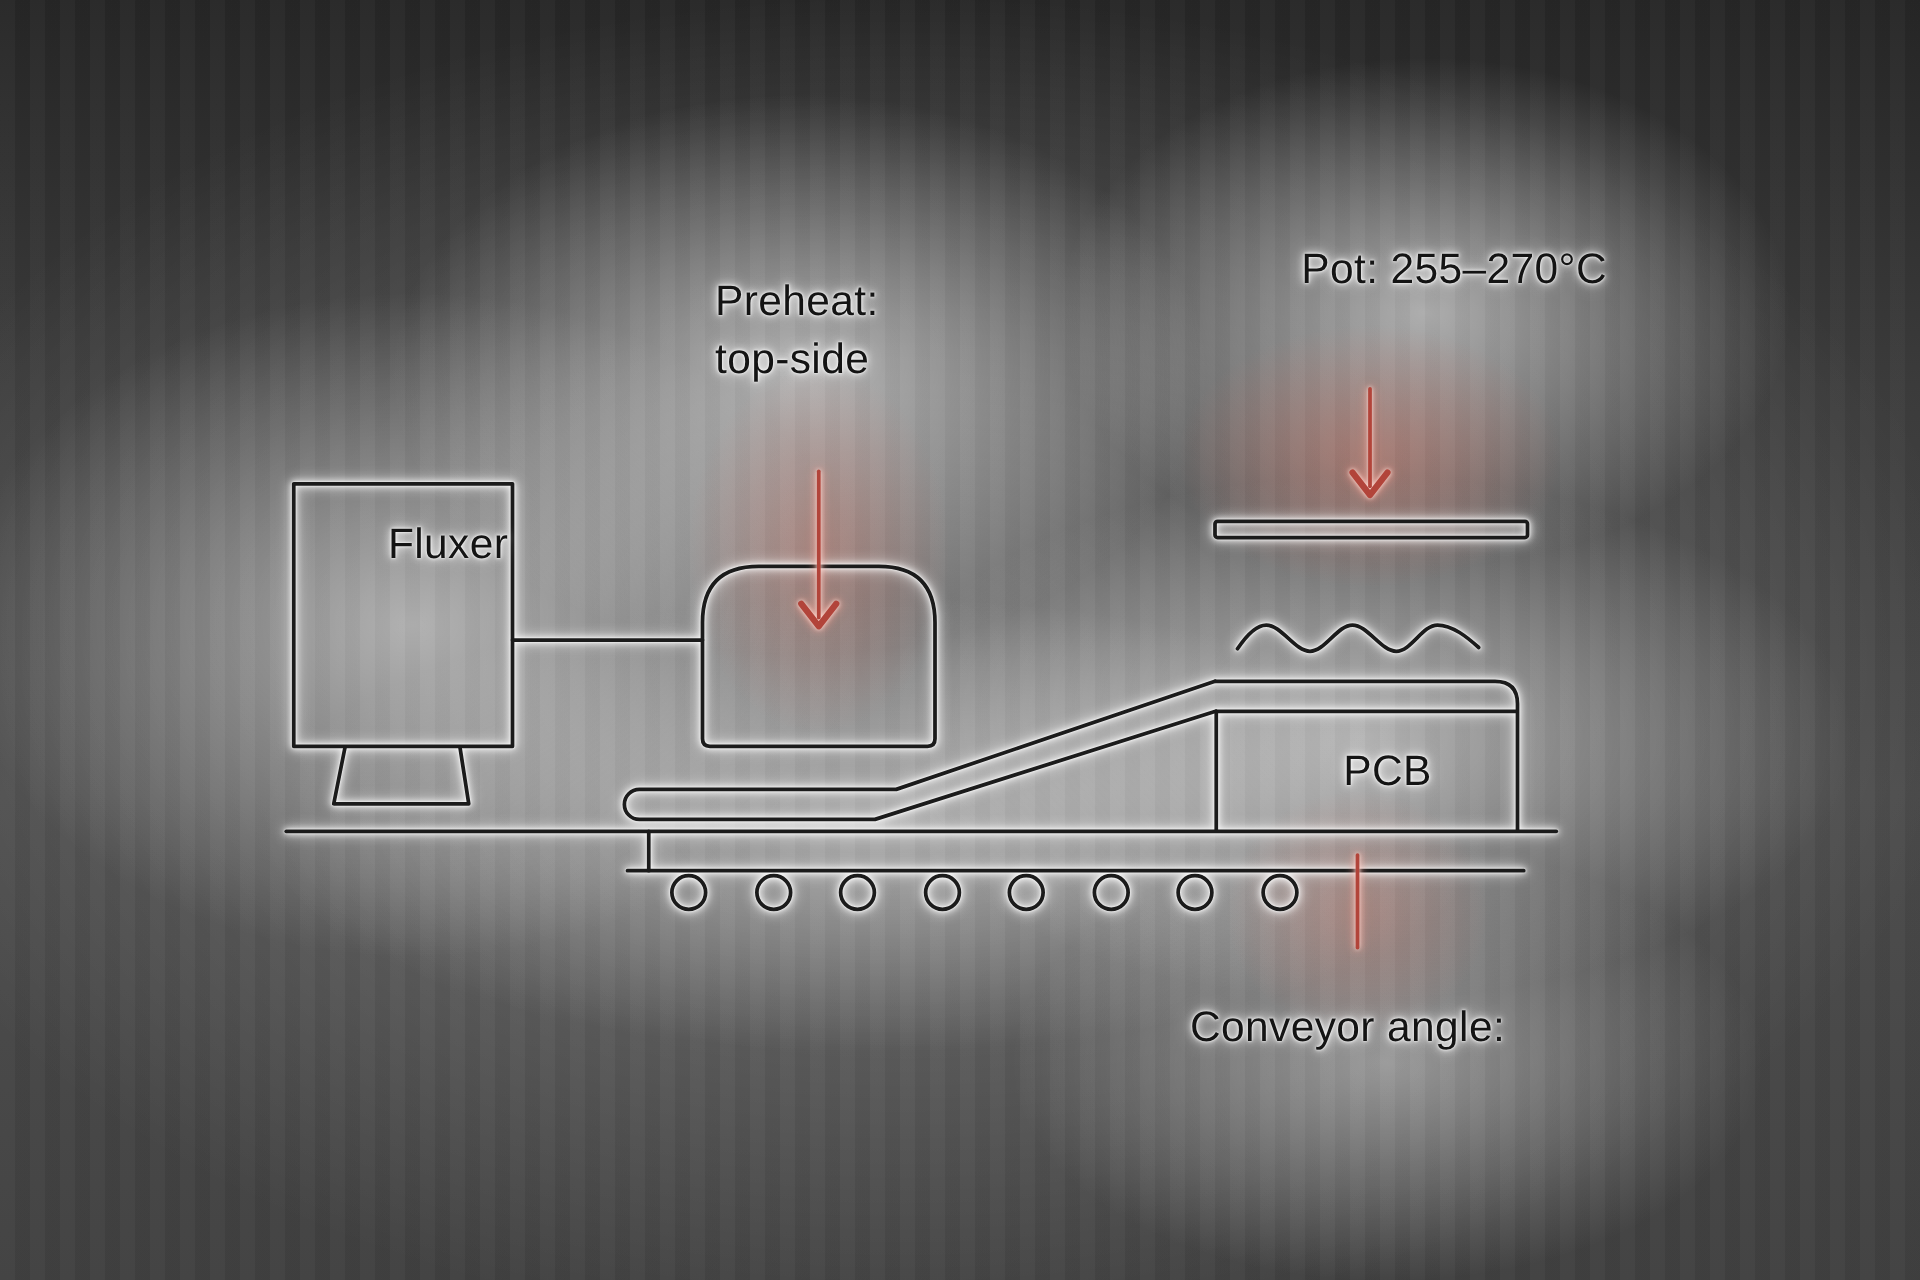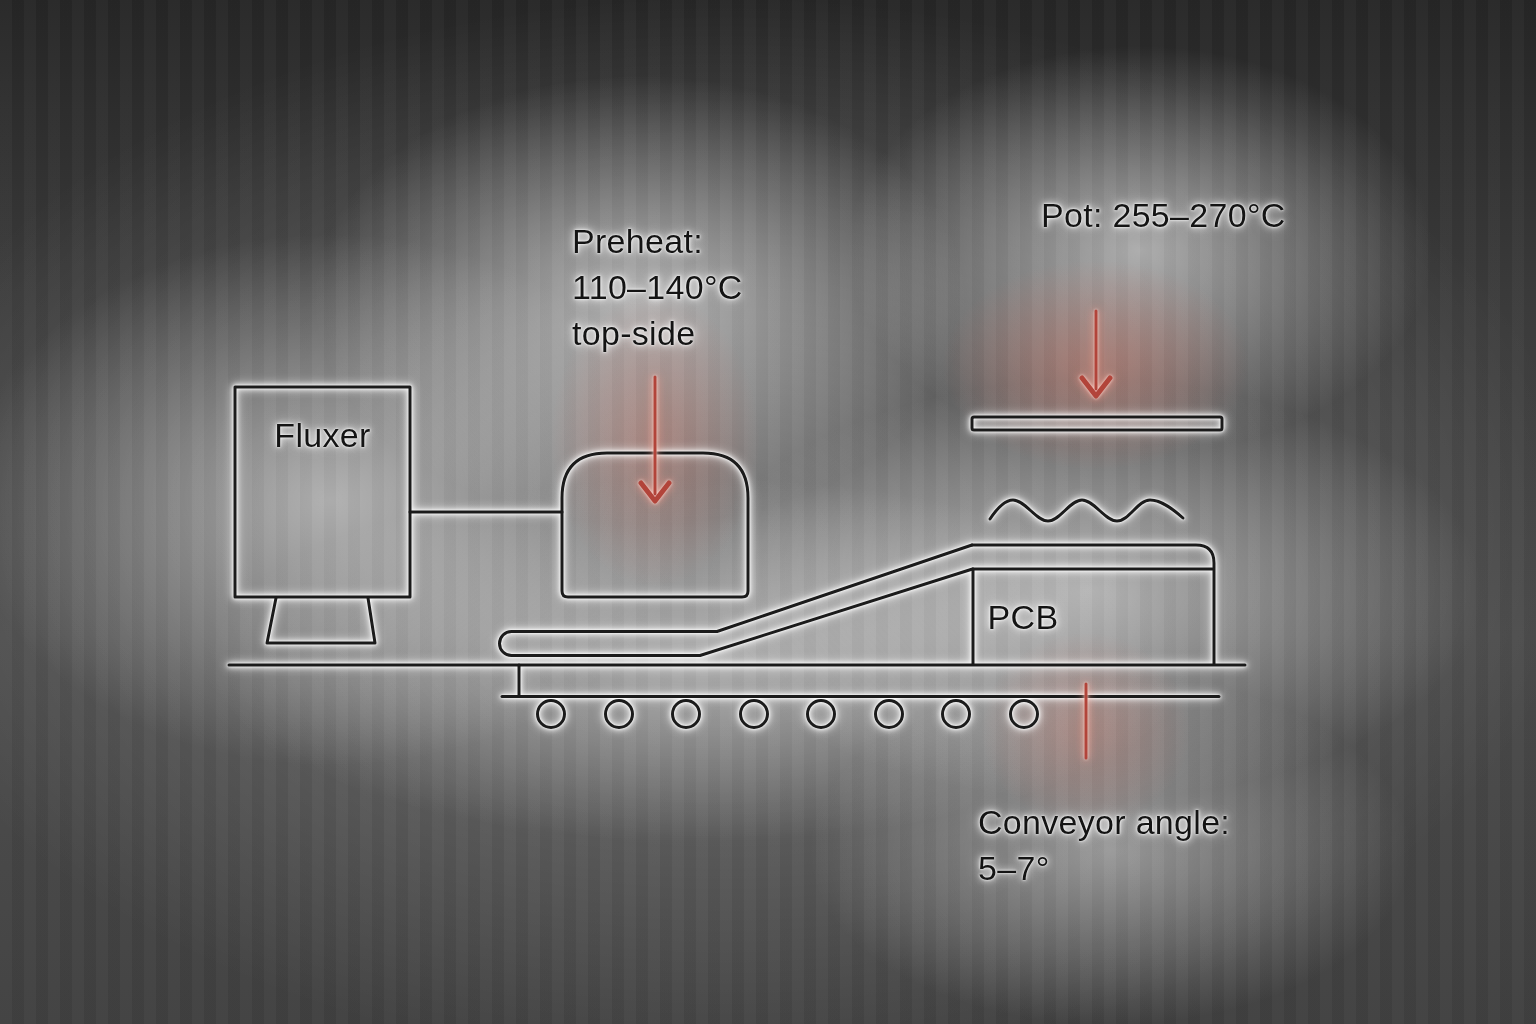--- a/index.html
+++ b/index.html
@@ -41,21 +41,21 @@
   .redink .arrowhead{stroke-width:5;}
   .label{
     position:absolute;
     color:#141414;
     font-size:34px;
     line-height:46px;
     letter-spacing:0.3px;
     text-shadow:0 0 1px #fff, 0 0 3px #fff, 0 0 7px #fff, 0 0 14px rgba(255,255,255,0.7);
     white-space:nowrap;
   }
-  .label.centered{text-align:center;}
+  .label.centered{text-align:center;margin-left:36px;}
 </style>
 </head>
 <body>
 
 <div class="stage">
 
   <svg class="diagram" width="1536" height="1024" viewBox="0 0 1536 1024">
 
     <g class="ink" stroke="#1b1b1b">
 
@@ -103,30 +103,28 @@
 
       <path d="M1096,311 V389"></path>
       <path class="arrowhead" d="M1082,378 L1096,396 L1110,378"></path>
 
       <path d="M1086,684 V758"></path>
     </g>
   </svg>
 
   <div class="label centered" style="left:235px;top:412px;width:175px;">Fluxer</div>
 
-  <div class="label centered" style="left:922px;top:594px;width:202px;">PCB</div>
+  <div class="label centered" style="left:973px;top:594px;width:202px;">PCB</div>
 
   <div class="label" style="left:572px;top:218px;">
     <div>Preheat:</div>
-    <div>110–140°C</div>
     <div>top-side</div>
   </div>
 
   <div class="label" style="left:1013px;top:192px;margin-left:28px;">
     <div>Pot: 255–270°C</div>
   </div>
 
-  <div class="label" style="left:978px;top:799px;">
+  <div class="label" style="left:952px;top:799px;">
     <div>Conveyor angle:</div>
-    <div>5–7°</div>
   </div>
 
 </div>
 
 </body></html>

